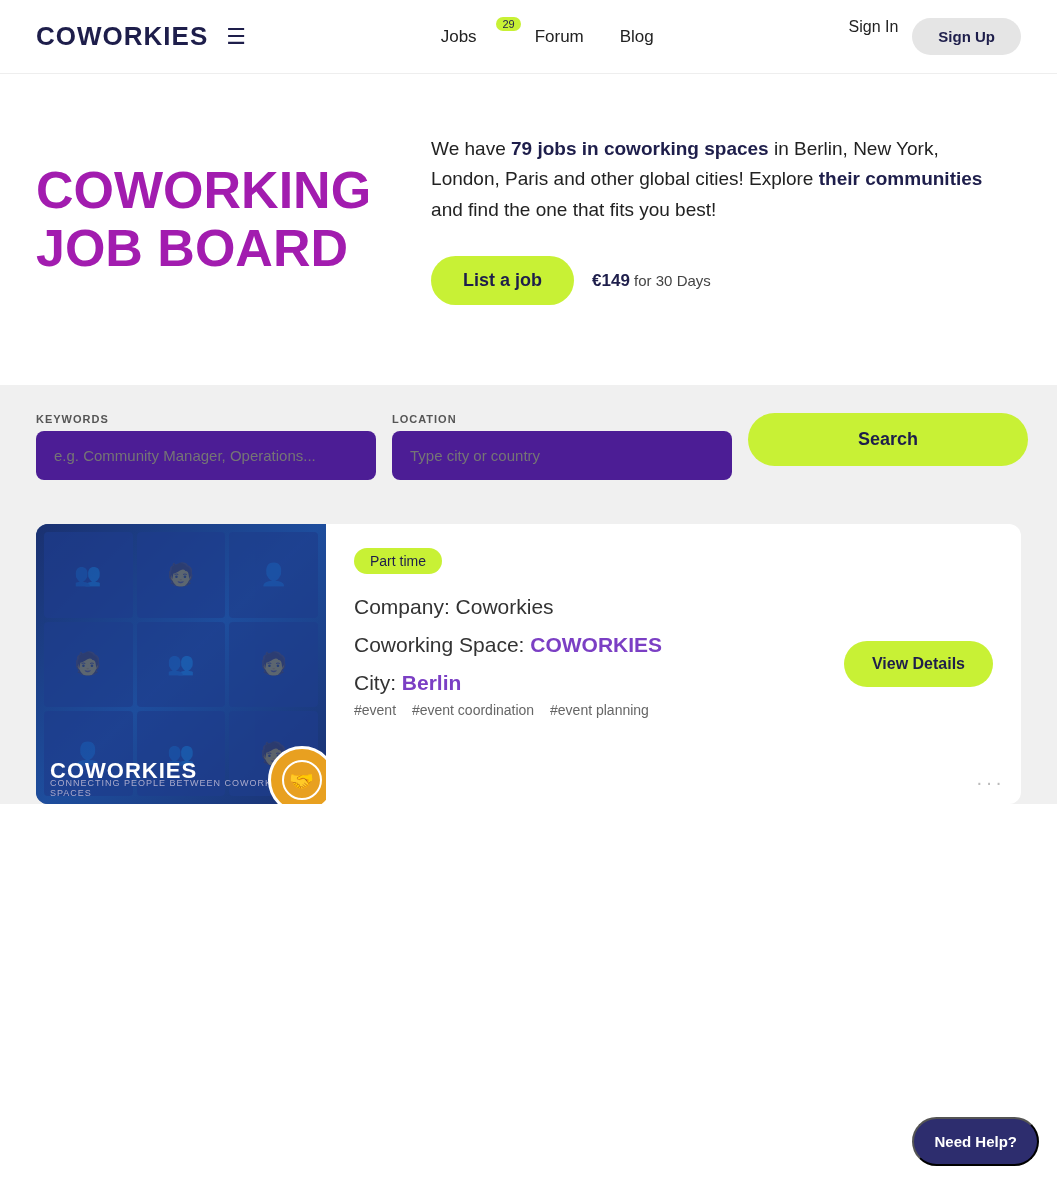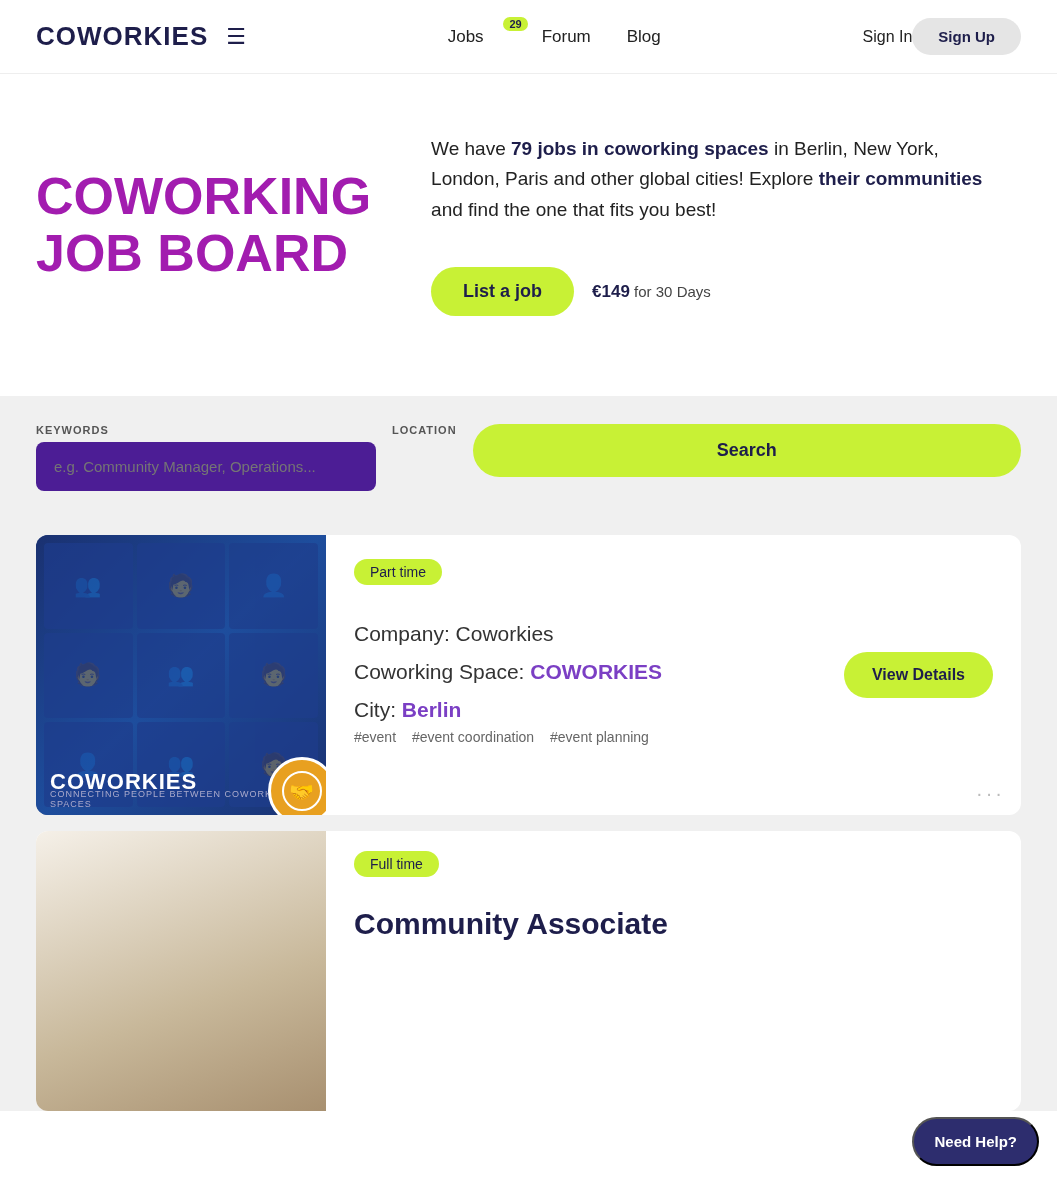--- a/index.html
+++ b/index.html
@@ -9,38 +9,38 @@
     nav {
       display: flex; align-items: center; justify-content: space-between;
       padding: 18px 36px; border-bottom: 1px solid #eee; background: #fff;
     }
     .nav-left { display: flex; align-items: center; gap: 18px; }
     .logo { font-size: 26px; font-weight: 900; color: #1e1e4b; letter-spacing: 1px; }
     .hamburger { font-size: 22px; color: #1e1e4b; cursor: pointer; }
     .nav-center { display: flex; align-items: center; gap: 36px; }
     .nav-link { font-size: 17px; color: #222; text-decoration: none; cursor: pointer; position: relative; }
     .jobs-badge {
-      background: #c8f135; color: #1e1e4b; font-size: 11px; font-weight: 700;
+      background: #c8f135; color: #1e1e4b; font-size: 11px; font-weight: 400;
       border-radius: 10px; padding: 1px 6px; position: absolute; top: -10px; right: -22px;
     }
-    .nav-right { display: flex; align-items: center; }
+    .nav-right { display: flex; align-items: flex-start; gap: 14px; }
     .sign-in { font-size: 16px; color: #222; cursor: pointer; background: none; border: none; }
     .sign-up {
       background: #e5e5e5; color: #1e1e4b; font-size: 15px; font-weight: 700;
       border: none; border-radius: 24px; padding: 10px 26px; cursor: pointer;
     }
 
     
     .hero {
       display: flex; align-items: center; padding: 60px 36px 80px 36px;
       gap: 60px; max-width: 1057px;
     }
     .hero-title { font-size: 52px; font-weight: 900; color: #a21caf; line-height: 1.1; min-width: 320px; }
     .hero-right { max-width: 580px; }
-    .hero-desc { font-size: 19px; color: #222; line-height: 1.6; margin-bottom: 42px; }
+    .hero-desc { font-size: 19px; color: #222; line-height: 1.6; margin-bottom: 31px; }
     .hero-desc strong { font-weight: 800; color: #1e1e4b; }
     .hero-cta { display: flex; align-items: center; gap: 18px; }
     .list-job-btn {
       background: #c8f135; color: #1e1e4b; font-size: 18px; font-weight: 600;
       border: none; border-radius: 30px; padding: 14px 32px; cursor: pointer;
     }
     .price-text { font-size: 15px; color: #444; }
     .price-text strong { font-size: 17px; color: #1e1e4b; font-weight: 700; }
 
     
@@ -86,21 +86,21 @@
     }
     .logo-badge {
       position: absolute; bottom: -10px; right: -10px; z-index: 3;
       width: 68px; height: 68px; border-radius: 50%;
       background: #e8a020; display: flex; align-items: center; justify-content: center;
       font-size: 28px; border: 3px solid #fff;
     }
     .job-details { padding: 24px 28px; flex: 1; position: relative; }
     .job-tag {
       display: inline-block; background: #c8f135; color: #1e1e4b;
-      border-radius: 20px; padding: 5px 16px; font-size: 14px; font-weight: 500; margin-bottom: 30px;
+      border-radius: 20px; padding: 5px 16px; font-size: 14px; font-weight: 500; margin-bottom: 14px;
     }
     .job-title { font-size: 30px; font-weight: 800; color: #1e1e4b; margin-bottom: 16px; }
     .job-meta { font-size: 21px; color: #333; line-height: 1.8; }
     .job-meta a { color: #7b3fc4; text-decoration: none; font-weight: 600; }
     .job-tags { font-size: 14px; color: #666; }
     .job-tags span { margin-right: 12px; }
     .view-details-btn {
       position: absolute; right: 28px; top: 50%; transform: translateY(-50%);
       background: #c8f135; color: #1e1e4b; font-size: 16px; font-weight: 600;
       border: none; border-radius: 30px; padding: 14px 28px; cursor: pointer;
@@ -176,20 +176,21 @@
 </section>
 
 <section class="search-section">
   <div class="search-row">
     <div class="search-field">
       <label class="search-label">KEYWORDS</label>
       <input class="search-input" type="text" placeholder="e.g. Community Manager, Operations..." style="">
     </div>
     <div class="search-field">
       <label class="search-label">LOCATION</label>
+      <input class="search-input" type="text" placeholder="Type city or country" style="">
     </div>
     <button class="search-btn">Search</button>
   </div>
 </section>
 
 <section class="jobs-section">
 
   <div class="job-card">
     <div class="job-image">
       <div class="job-image-inner">
@@ -225,26 +226,16 @@
       <div class="job-tags">
         <span>#event</span>
         <span>#event coordination</span>
         <span>#event planning</span>
       </div>
       <button class="view-details-btn">View Details</button>
       <span class="card-dots">···</span>
     </div>
   </div>
 
-  <div class="job-card job-card-2">
-    <div class="job-image">
-      <div class="office-img" style="width:100%;height:100%;background:linear-gradient(160deg,#f5f0e8 0%,#c8b89a 60%,#a89070 100%);">
-      </div>
-    </div>
-    <div class="job-details" style="padding-top:20px;">
-      <span class="job-tag">Full time</span>
-      <div class="job-title">Community Associate</div>
-    </div>
-  </div>
 
 </section>
 
 <button class="need-help">Need Help?</button>
 
 </body></html>

